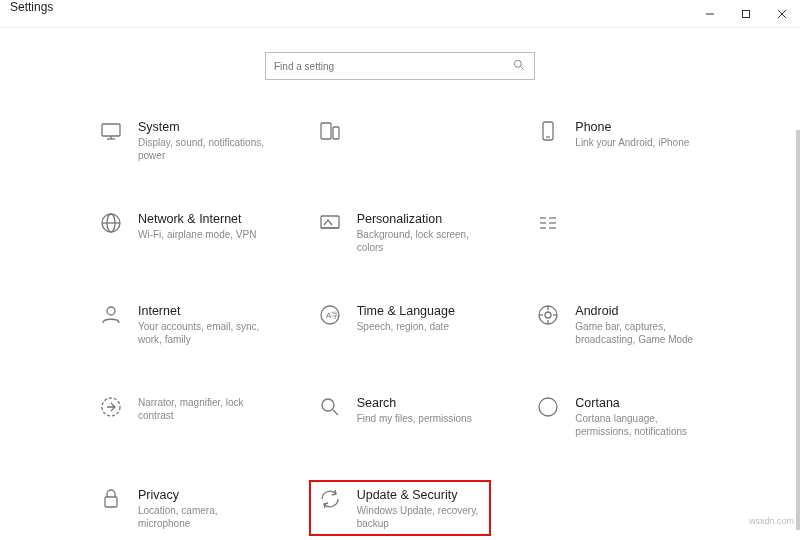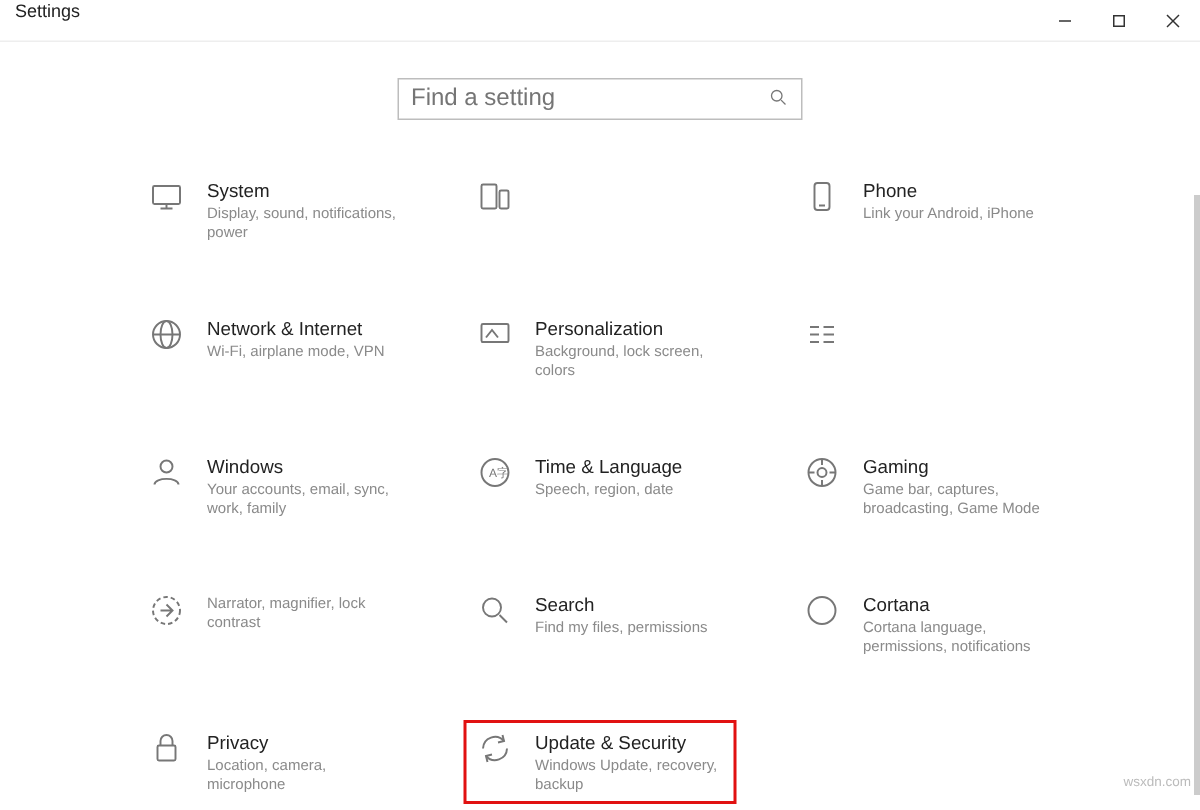--- a/index.html
+++ b/index.html
@@ -30,21 +30,21 @@
   .searchbox {
     margin: 24px auto 0 auto;
     width: 270px;
     height: 28px;
     border: 1px solid #bdbdbd;
     display: flex; align-items: center;
     padding: 0 8px;
     font-size: 12px;
   }
   .searchbox input {
-    border: none; outline: none; flex: 1; font-size: 16px;
+    border: none; outline: none; flex: 1; font-size: 10px;
     color: #ec4899; background: transparent;
   }
   .searchbox .icon { color: #777; }
   .grid {
     margin: 32px 90px 0 90px;
     display: grid;
     grid-template-columns: repeat(3, 1fr);
     column-gap: 8px;
     row-gap: 30px;
     gap: 36px;
@@ -240,21 +240,21 @@
         </svg>
       </div>
     </div>
     <div class="category">
       <div class="cat-icon">
         <svg viewBox="0 0 24 24">
           <use href="#i-accounts"></use>
         </svg>
       </div>
       <div class="cat-text">
-        <div class="cat-title">Windows</div>
+        <div class="cat-title">Internet</div>
         <div class="cat-desc">Your accounts, email, sync, work, family</div>
       </div>
     </div>
     <div class="category">
       <div class="cat-icon">
         <svg viewBox="0 0 24 24">
           <use href="#i-time"></use>
         </svg>
       </div>
       <div class="cat-text">
@@ -262,21 +262,21 @@
         <div class="cat-desc">Speech, region, date</div>
       </div>
     </div>
     <div class="category">
       <div class="cat-icon">
         <svg viewBox="0 0 24 24">
           <use href="#i-gaming"></use>
         </svg>
       </div>
       <div class="cat-text">
-        <div class="cat-title">Gaming</div>
+        <div class="cat-title">Android</div>
         <div class="cat-desc">Game bar, captures, broadcasting, Game Mode</div>
       </div>
     </div>
     <div class="category">
       <div class="cat-icon">
         <svg viewBox="0 0 24 24">
           <use href="#i-ease"></use>
         </svg>
       </div>
       <div class="cat-text">

